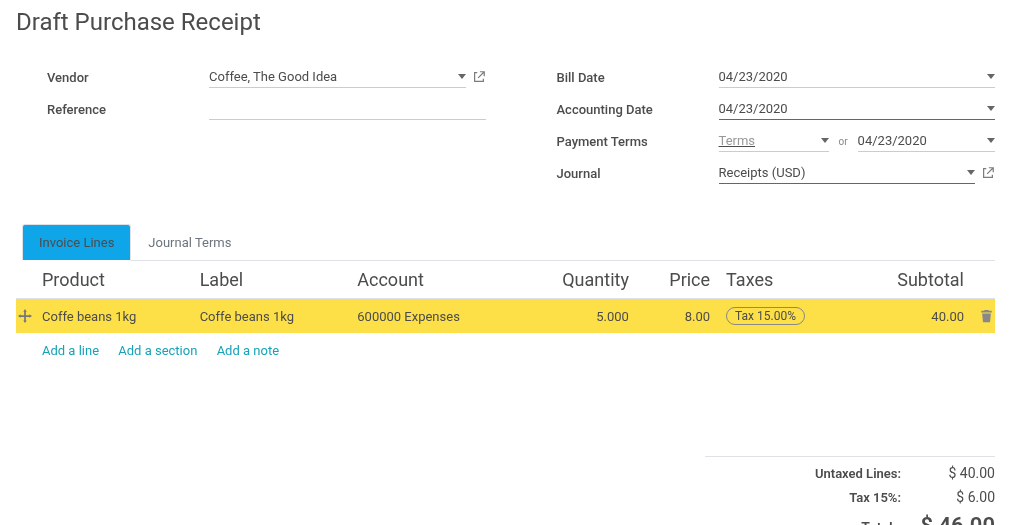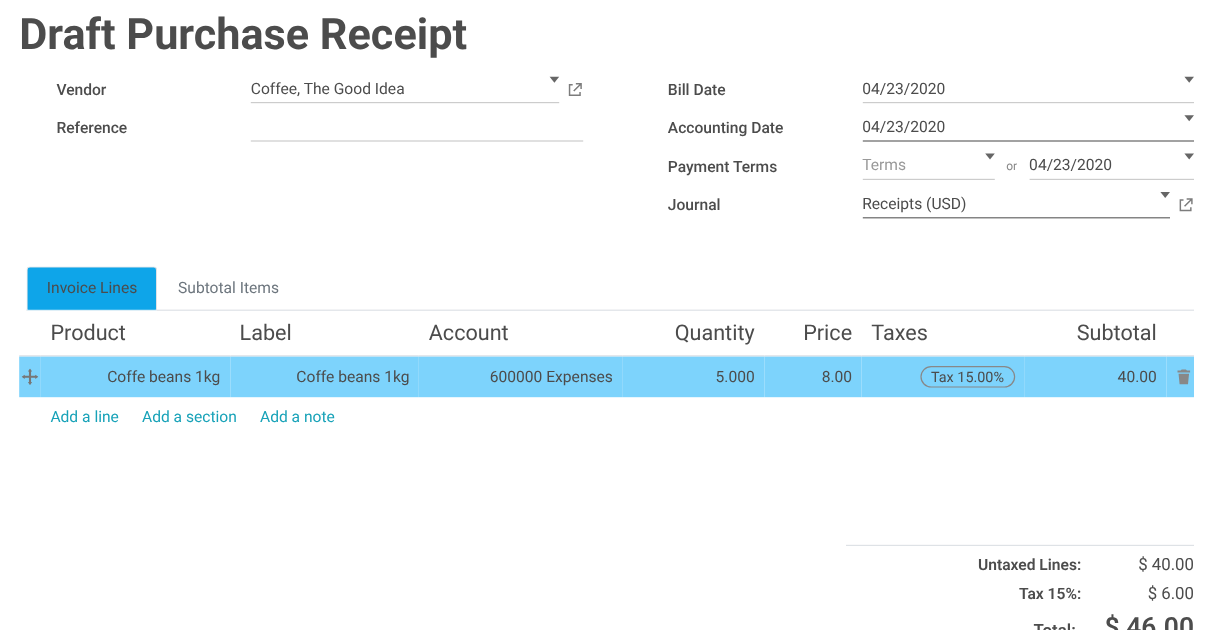--- a/index.html
+++ b/index.html
@@ -1,56 +1,56 @@
 <!DOCTYPE html>
 <html><head>
 <meta charset="utf-8">
 <style>
 * { box-sizing: border-box; margin: 0; padding: 0; }
 body { font-family: -apple-system, BlinkMacSystemFont, "Segoe UI", Roboto, "Helvetica Neue", Arial, sans-serif; font-size: 13px; color: #4c4c4c; padding: 8px 16px; width: 1011px; background: #fff; }
-h1 { font-size: 36px; font-weight: 700; color: #4c4c4c; margin-bottom: 12px; }
+h1 { font-size: 24px; font-weight: 400; color: #4c4c4c; margin-bottom: 28px; }
 .form-grid { display: flex; gap: 40px; margin-bottom: 32px; }
 .form-col { flex: 1; }
 .field-row { display: flex; align-items: center; margin-bottom: 6px; min-height: 26px; }
 .field-label { width: 162px; color: #4c4c4c; font-weight: 500; font-size: 13px; margin-left: 31px; }
 .field-value { flex: 1; display: flex; align-items: center; gap: 6px; }
 .input-line { flex: 1; border: none; border-bottom: 1px solid #ccc; padding: 3px 0; font-size: 13px; color: #4c4c4c; background: transparent; min-height: 22px; }
-.dropdown-wrap { flex: 1; position: relative; display: flex; border-bottom: 1px solid #ccc; }
+.dropdown-wrap { flex: 1; position: relative; display: flex; align-items: center; border-bottom: 1px solid #ccc; }
 .dropdown-wrap.dark { border-bottom: 1px solid #666; }
 .dropdown-text { flex: 1; padding: 3px 0; font-size: 13px; color: #4c4c4c; }
 .dropdown-text.placeholder { color: #999; }
 .caret { width: 0; height: 0; border-left: 4px solid transparent; border-right: 4px solid transparent; border-top: 5px solid #666; margin-left: 4px; cursor: pointer; }
 .ext-icon { width: 14px; height: 14px; cursor: pointer; flex-shrink: 0; }
 .or-text { color: #888; font-size: 10px; padding: 0 4px; }
 .tabs { display: flex; border-bottom: 1px solid #dee2e6; margin-bottom: 0; margin-left: 6px; }
 .tab { padding: 10px 16px; border: 1px solid transparent; border-bottom: none; font-size: 13px; color: #6c757d; cursor: pointer; background: transparent; margin-bottom: -1px; }
 .tab.active { color: #4c4c4c; border-color: #dee2e6; border-bottom: 1px solid #fff; background: #0ea5e9; border-radius: 3px 3px 0 0; }
 .table-wrap {  }
 table { width: 100%; border-collapse: collapse; }
 th { text-align: left; font-weight: 400; font-size: 18px; color: #4c4c4c; padding: 8px 8px; border-bottom: 1px solid #dee2e6; }
 th.right { text-align: right; }
 td { padding: 8px 8px; font-size: 13px; color: #4c4c4c; vertical-align: middle; }
 td.right { text-align: right; }
-.line-row td { background: #7dd3fc; text-align: right; }
+.line-row td { background: #fde047; }
 .handle-cell { width: 18px; padding-left: 2px; padding-right:2px; }
 .move-icon { width: 14px; height: 14px; cursor: move; display: block; }
 .tax-badge { display: inline-block; border: 1px solid #888; border-radius: 10px; padding: 1px 8px; font-size: 12px; color: #4c4c4c; }
 .trash-cell { width: 22px; padding-right: 2px; }
 .trash-icon { width: 13px; height: 14px; cursor: pointer; display: block; }
 .add-row td { padding-top: 10px; }
 .add-link { color: #17a2b8; cursor: pointer; margin-right: 16px; font-size: 13px; }
 .totals { margin-top: 90px; display: flex; justify-content: flex-end; }
 .totals-inner { width: 290px; }
 .total-row { display: flex; justify-content: space-between; align-items: baseline; padding: 4px 0; }
 .total-row.line { border-top: 1px solid #dee2e6; padding-top: 8px; }
 .total-label { color: #4c4c4c; font-weight: 600; font-size: 13px; text-align: right; flex: 1; padding-right: 24px; }
 .total-value { color: #4c4c4c; font-size: 14px; min-width: 70px; text-align: right; }
 .total-row.grand .total-label { font-size: 14px; }
 .total-row.grand .total-value { font-size: 22px; font-weight: 600; }
-.narrow-drop { flex: 0 0 110px; }
+.narrow-drop { flex: 0 0 110px; text-decoration: underline; }
 </style>
 </head>
 <body>
 
 <h1>Draft Purchase Receipt</h1>
 
 <div class="form-grid">
   <div class="form-col">
     <div class="field-row">
       <div class="field-label">Vendor</div>
@@ -115,21 +115,21 @@
         <svg class="ext-icon" viewBox="0 0 16 16">
             <path fill="none" stroke="#7c7c7c" stroke-width="1.4" d="M6 3H3v10h10V10M9 2h5v5M14 2L7 9"></path>
           </svg>
       </div>
     </div>
   </div>
 </div>
 
 <div class="tabs">
   <div class="tab active">Invoice Lines</div>
-  <div class="tab">Subtotal Items</div>
+  <div class="tab">Journal Terms</div>
 </div>
 
 <div class="table-wrap">
 <table>
   <thead>
     <tr>
       <th class="handle-cell"></th>
       <th>Product</th>
       <th>Label</th>
       <th>Account</th>

